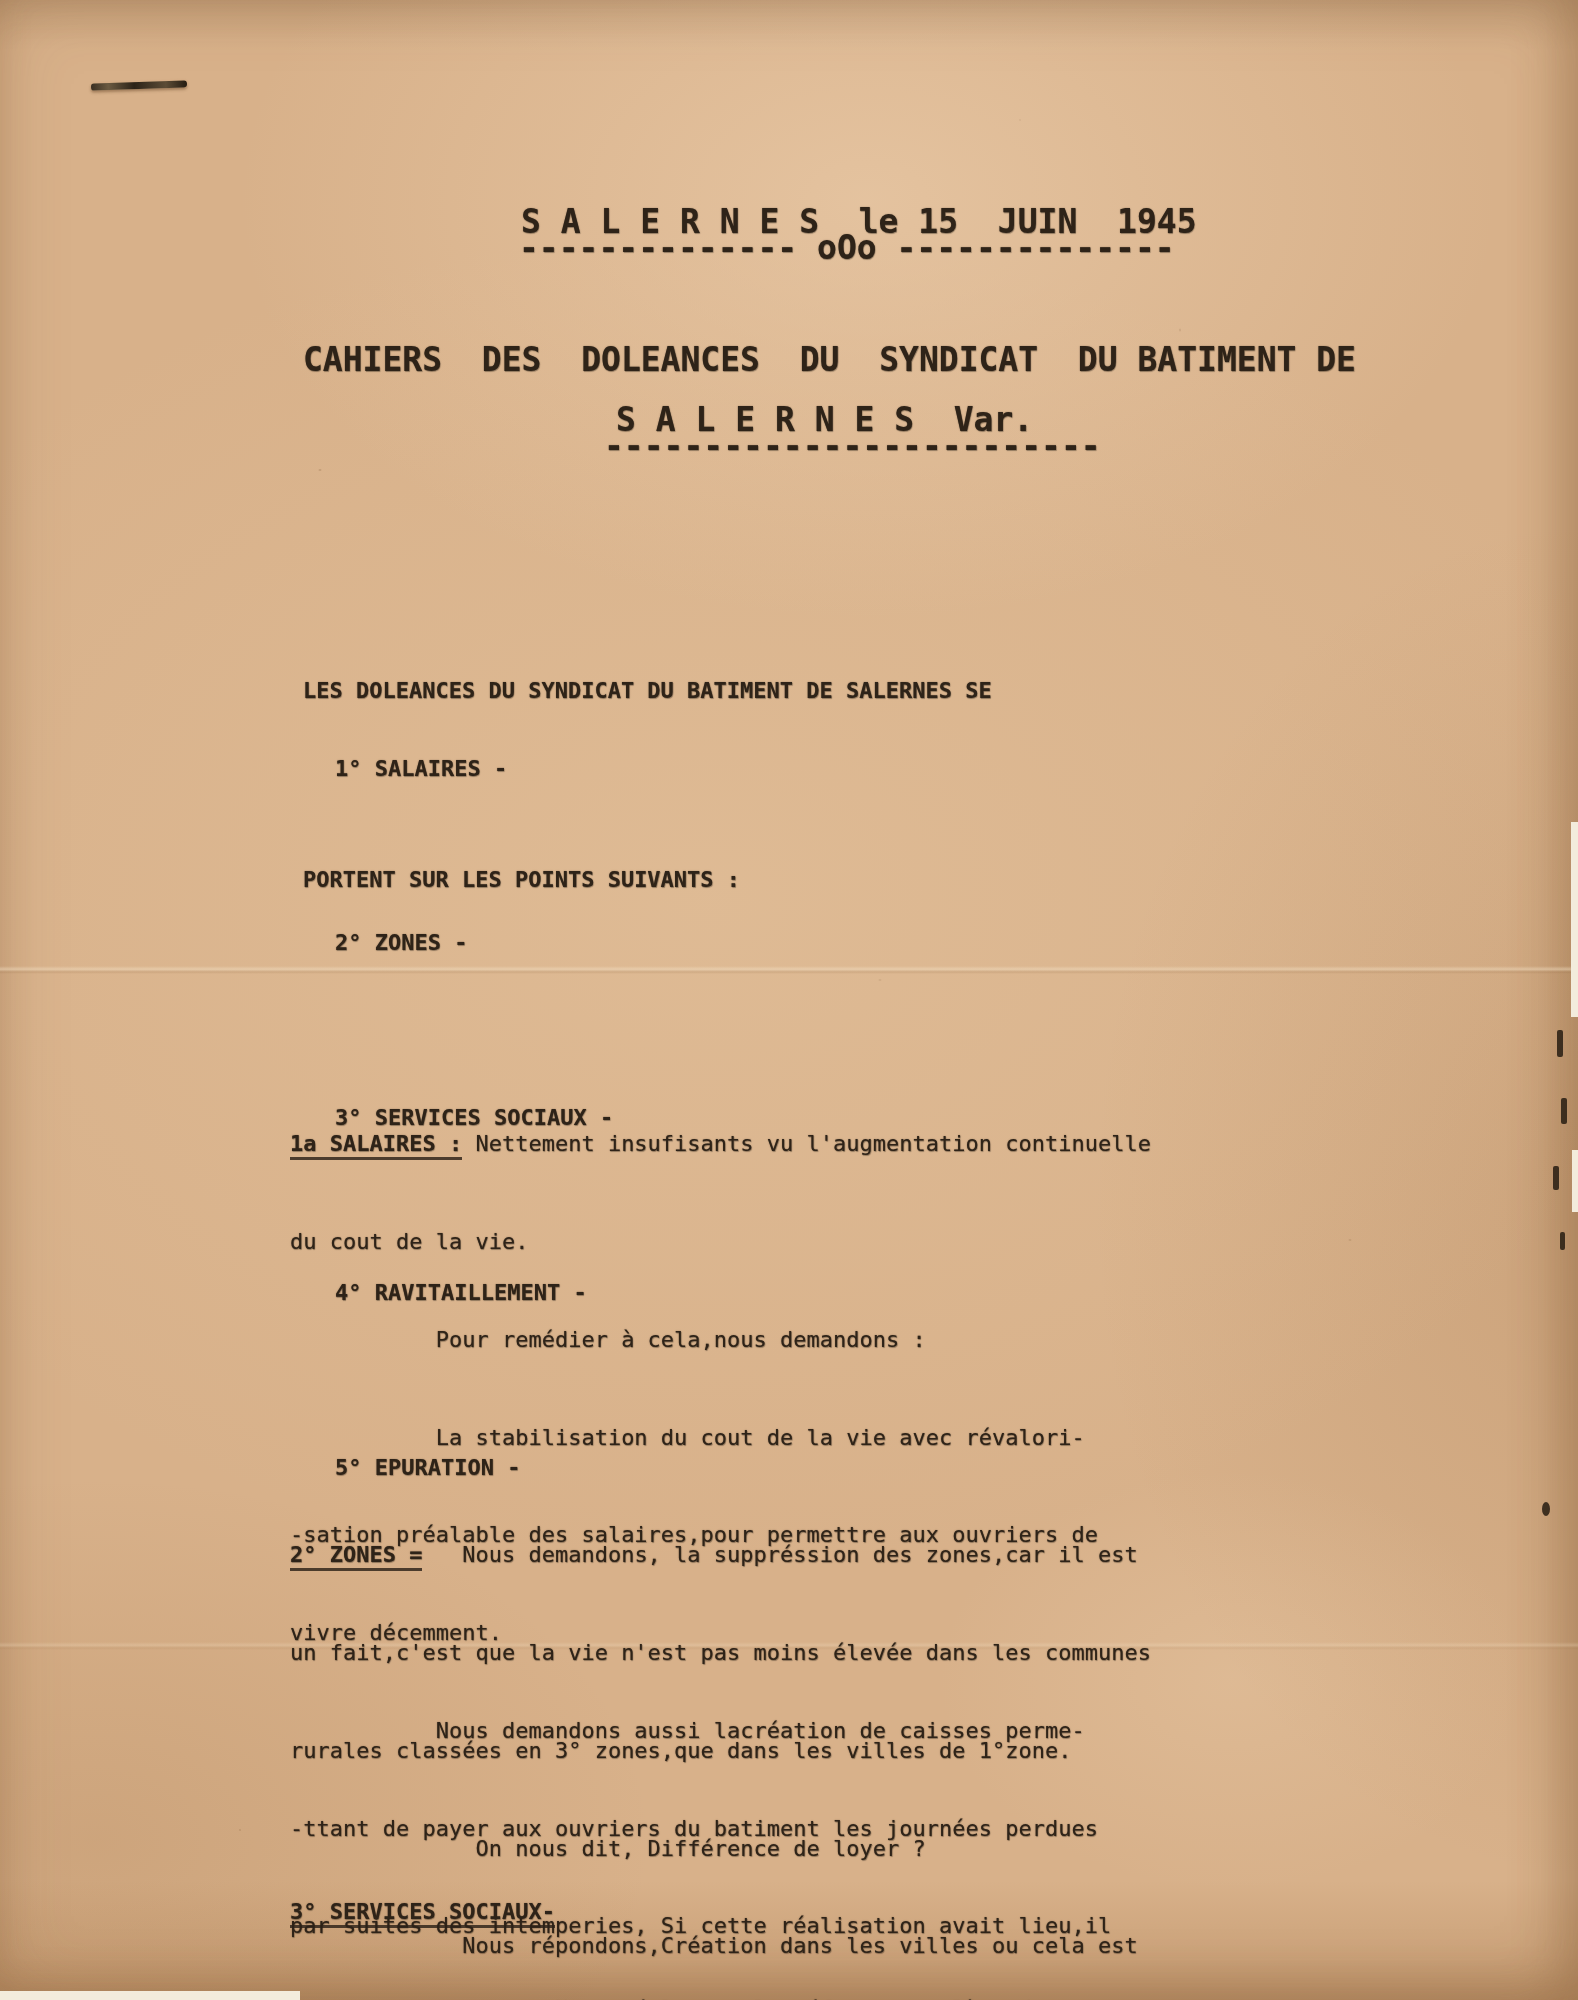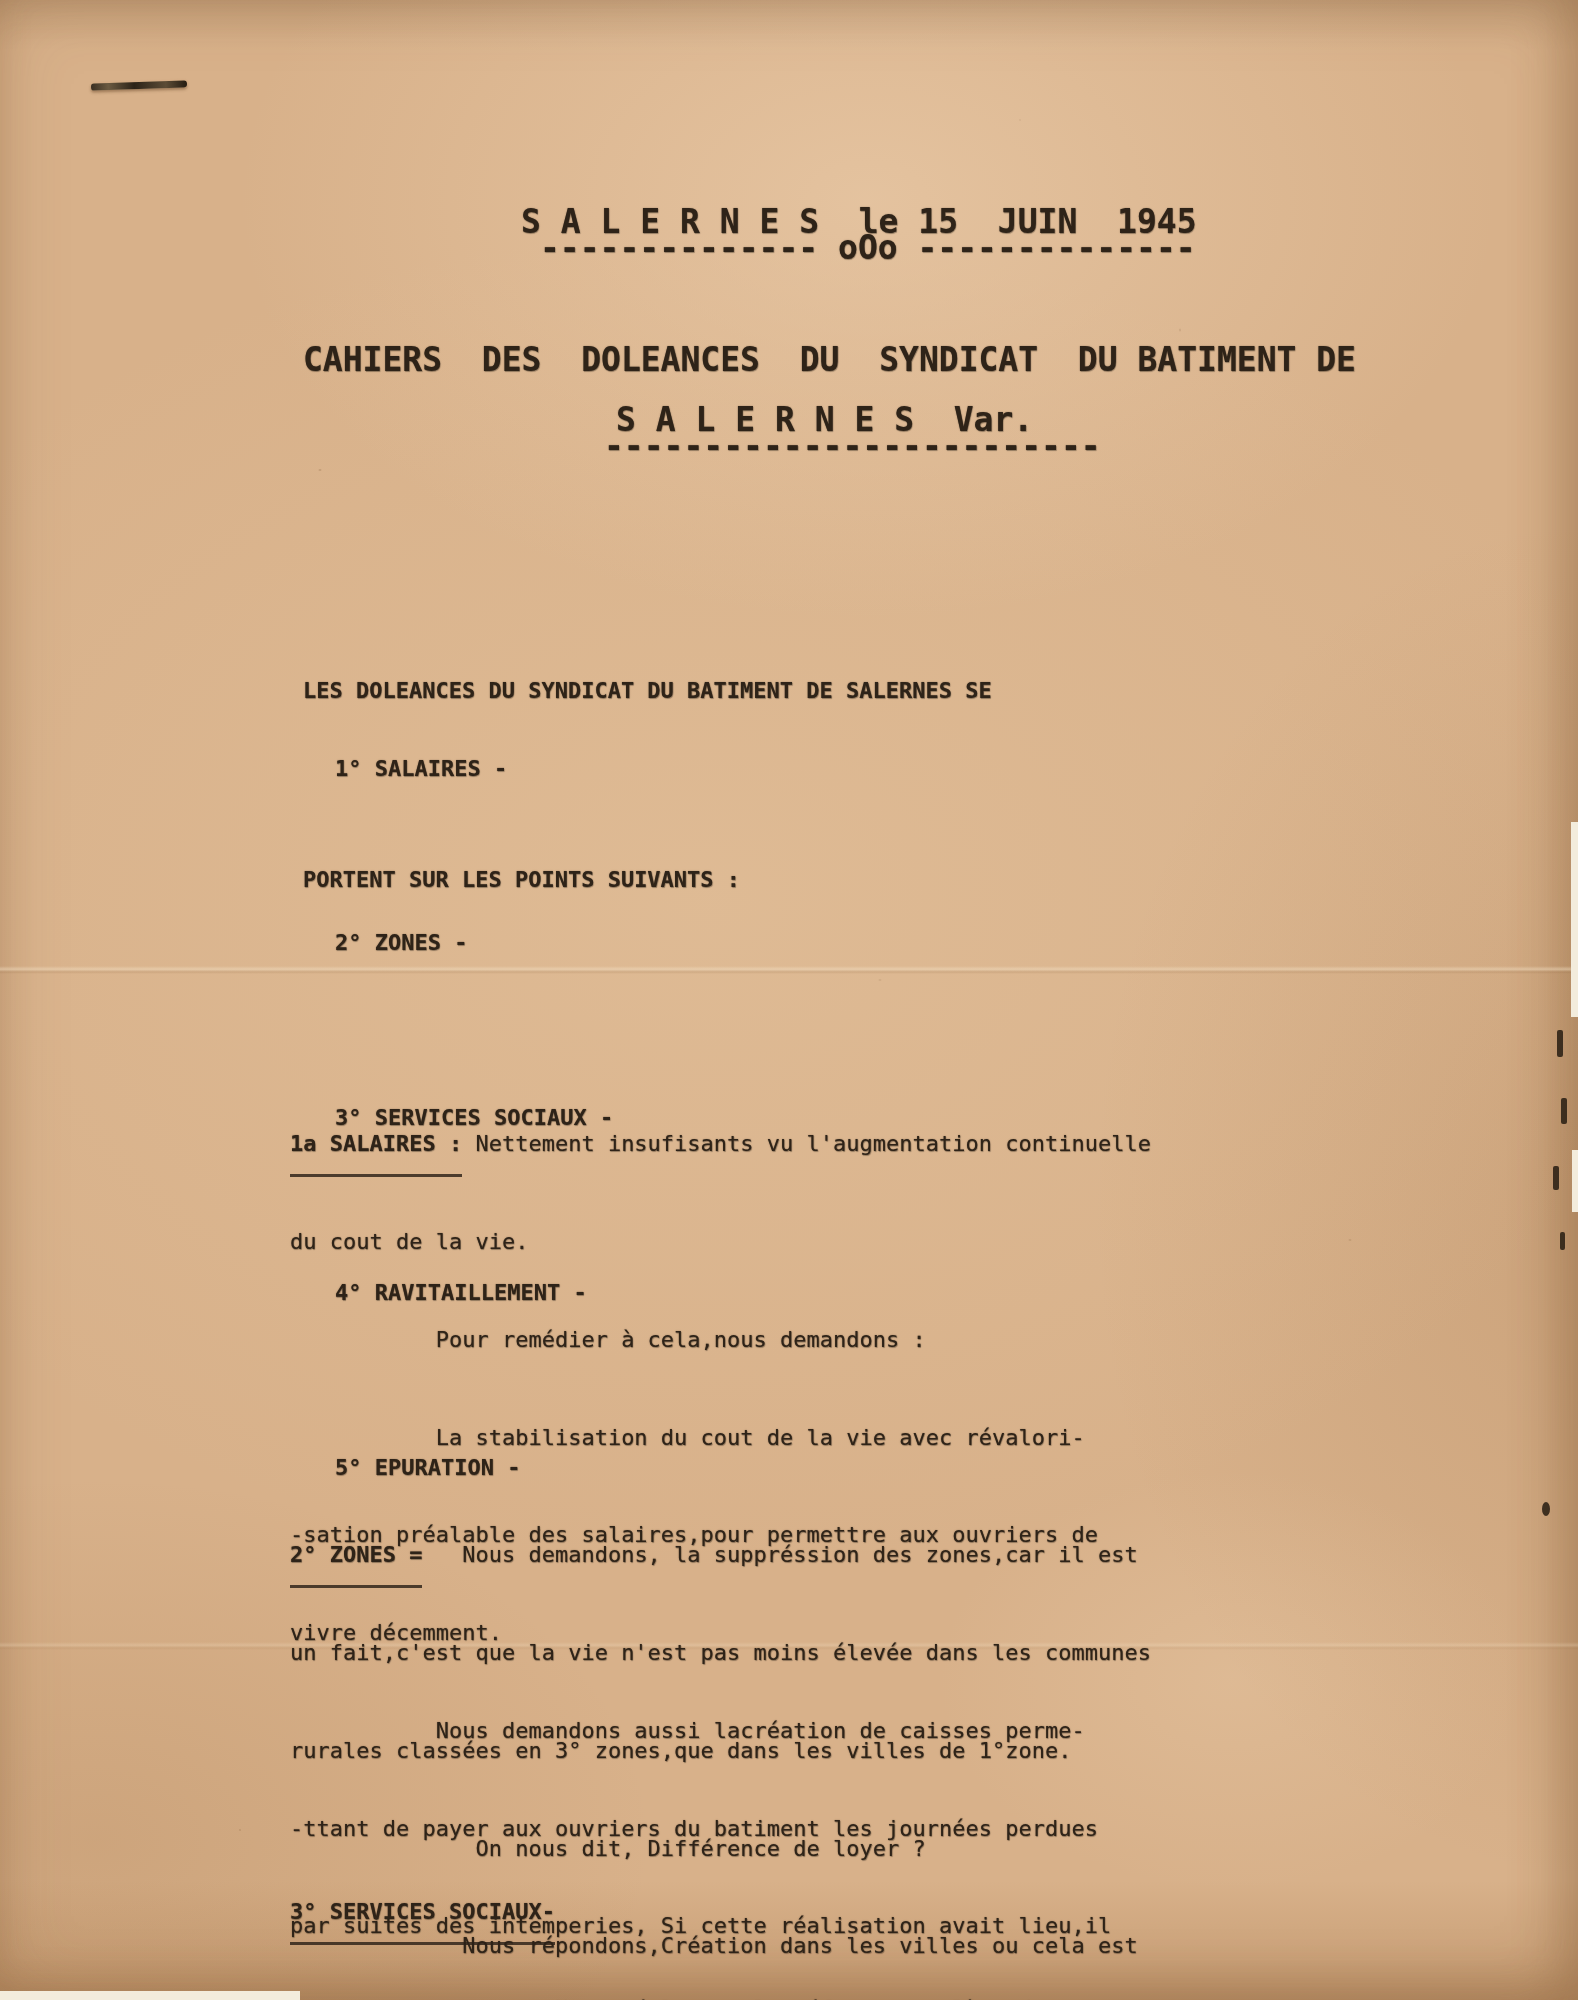--- a/index.html
+++ b/index.html
@@ -27,21 +27,21 @@
   .typed{
     position:absolute;white-space:pre;font-size:33px;line-height:32.6px;
     text-shadow:0 0 1.3px rgba(44,33,23,0.55), 0.6px 0.6px 0.8px rgba(44,33,23,0.35);
     filter:blur(0.38px);
   }
   .hd{font-weight:bold;}
   .blk{position:absolute;white-space:pre;font-size:22px;
     text-shadow:0 0 1.3px rgba(44,33,23,0.55), 0.6px 0.6px 0.8px rgba(44,33,23,0.35);
     filter:blur(0.38px);}
   .blk div{white-space:pre;}
-  .u{border-bottom:3.5px solid rgba(44,33,23,0.82);padding-bottom:18px;font-weight:bold;}
+  .u{border-bottom:3.5px solid rgba(44,33,23,0.82);padding-bottom:1px;font-weight:bold;}
   .intro{top:533px;left:303px;line-height:63px;font-weight:bold;}
   .points{top:623px;left:335px;line-height:58.3px;font-weight:bold;}
   .sec{line-height:32.6px;}
   .staple{position:absolute;left:91px;top:82px;width:96px;height:7px;border-radius:3px;
     background:linear-gradient(90deg,#3a2f22,#6b5a41 18%,#2c2318 45%,#5c4c36 78%,#241c12);
     transform:rotate(-2deg);box-shadow:0 2px 3px rgba(90,60,30,0.45), 0 0 0 2px rgba(210,170,130,0.25);}
   .crease{position:absolute;left:0;width:1578px;height:8px;
     background:linear-gradient(180deg, rgba(243,225,197,0) 0%, rgba(244,227,200,0.45) 40%, rgba(128,86,46,0.15) 75%, rgba(128,86,46,0) 100%);}
   .edge-mark{position:absolute;background:#271d12;border-radius:2px;opacity:0.85;filter:blur(0.5px);}
   .sliver{position:absolute;background:#f3ecdc;}
@@ -50,21 +50,21 @@
 <body>
 
 <div class="page">
 
   <div class="staple"></div>
 
   <div class="crease" style="top:966px;"></div>
   <div class="crease" style="top:1642px;opacity:0.55;"></div>
 
   <div class="typed hd" style="top:206px;left:521px;">S A L E R N E S  le 15  JUIN  1945</div>
-  <div class="typed hd" style="top:232px;left:519px;margin-left:21px;">-------------- oOo --------------</div>
+  <div class="typed hd" style="top:232px;left:519px;">-------------- oOo --------------</div>
 
   <div class="typed hd" style="top:344px;left:303px;">CAHIERS  DES  DOLEANCES  DU  SYNDICAT  DU BATIMENT DE</div>
   <div class="typed hd" style="top:404px;left:616px;">S A L E R N E S  Var.</div>
   <div class="typed hd" style="top:430px;left:604px;">-------------------------</div>
 
   <div class="blk intro">
     <div>LES DOLEANCES DU SYNDICAT DU BATIMENT DE SALERNES SE</div>
     <div>PORTENT SUR LES POINTS SUIVANTS :</div>
   </div>
 

